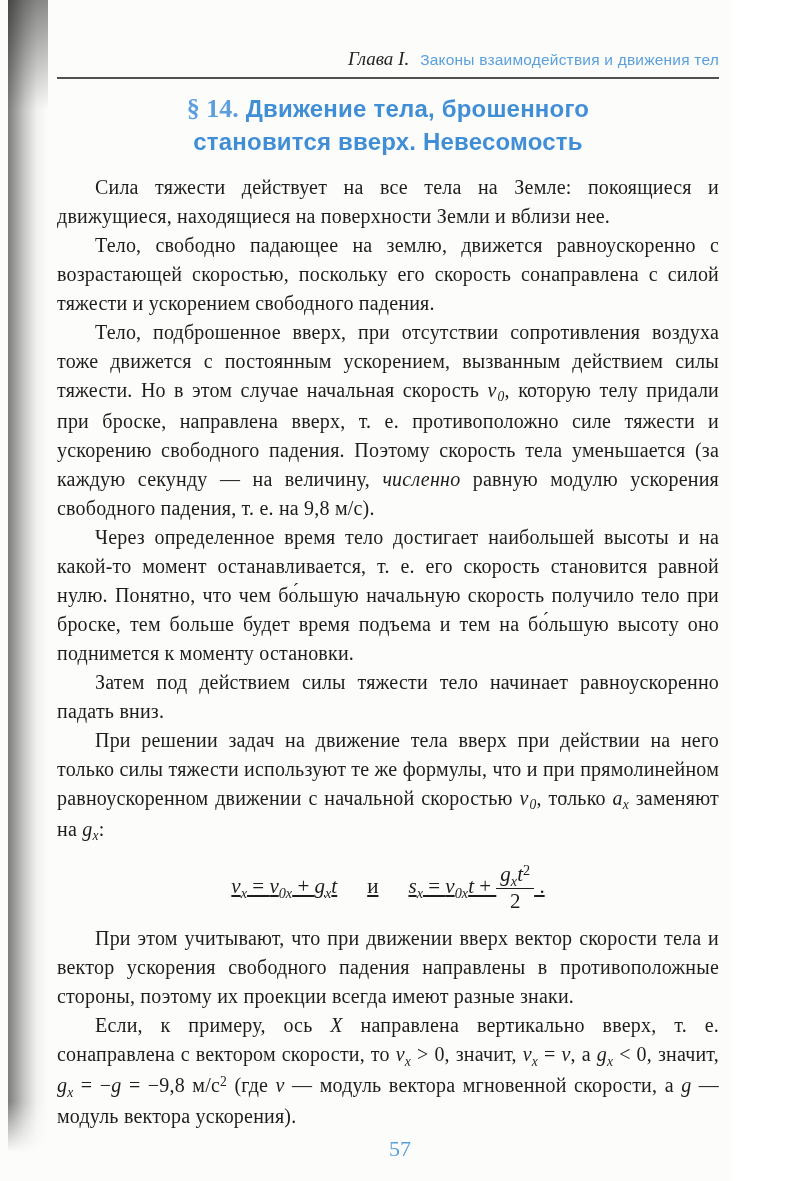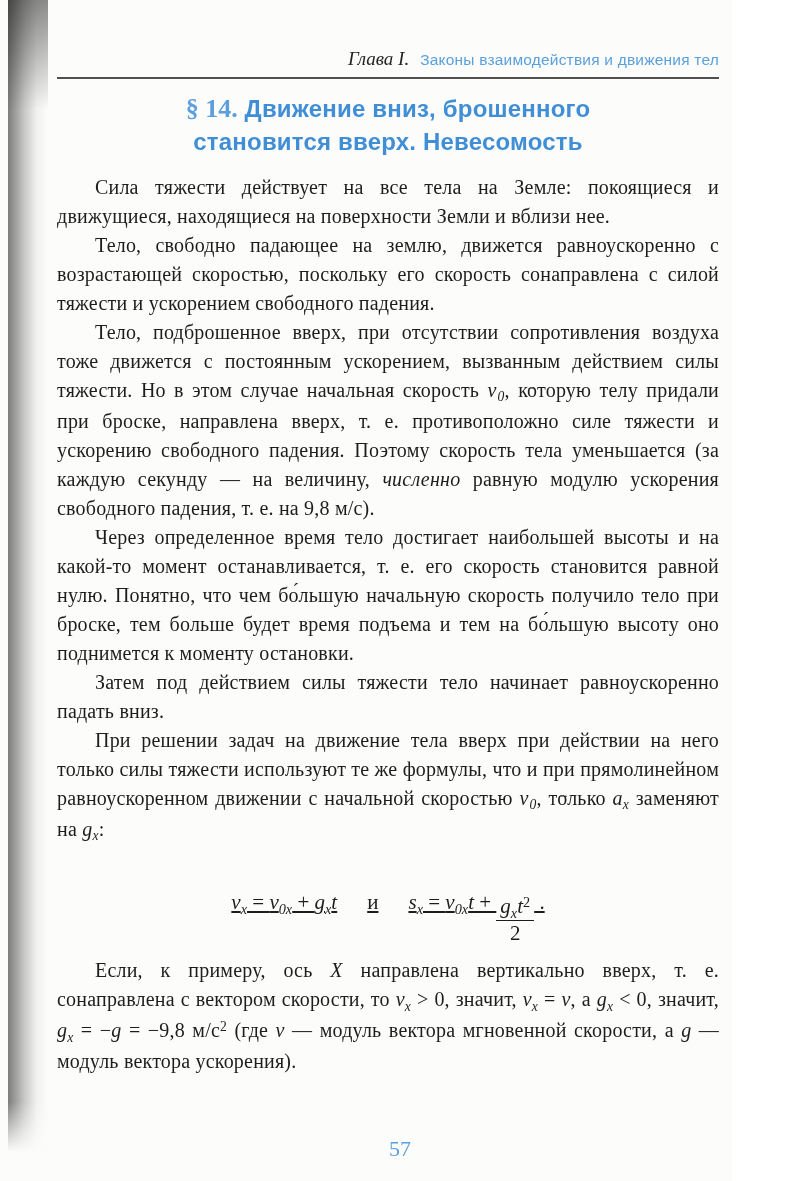--- a/index.html
+++ b/index.html
@@ -57,21 +57,21 @@
 
   .r-i, .r-vec, .r-sub { font-style:italic; }
   .r-sub { font-size:68%; position:relative; top:0.33em; }
   .r-sup { font-size:68%; position:relative; top:-0.45em; }
   .r-vec { position:relative; margin-right:0.05em; }
   .r-vec::after {
     content:"\2192"; position:absolute; left:0.08em; top:-0.62em;
     font-size:55%; font-style:normal;
   }
   .r-conj { margin:0 30px; font-style:normal; }
-  .frac { display:inline-block; vertical-align:middle; text-align:center; line-height:1.12;margin-top:32px; }
+  .frac { display:inline-block; vertical-align:middle; text-align:center; line-height:1.12; }
   .frac .num { display:block; border-bottom:1.5px solid #1d1d1d; padding:0 4px 1px; }
   .frac .den { display:block; padding-top:1px; }
 
   .page-number {
     position:absolute; left:0; width:800px; top:1136px; text-align:center;
     color:#5aa0dd; font-size:22px; font-family:Liberation Serif, serif;
   }
 </style>
 </head>
 <body>
@@ -82,31 +82,32 @@
   <div class="content">
 
     <div class="header">
       <span class="chapter">Глава I.</span>
       <span class="chapter-title">Законы взаимодействия и движения тел</span>
     </div>
 
     <div class="rule"></div>
 
     <h1 class="title">
-      <span class="title-line"><span class="section-num">§ 14.</span> <span>Движение вниз, брошенного</span></span>
+      <span class="title-line"><span class="section-num">§ 14.</span> <span>Движение тела, брошенного</span></span>
       <span class="title-line">становится вверх. Невесомость</span>
     </h1>
 
     <div id="body-text">
         <p><span>Сила тяжести действует на все тела на Земле: покоящиеся и движущиеся, находящиеся на поверхности Земли и вблизи нее.</span></p>
         <p><span>Тело, свободно падающее на землю, движется равноускоренно с возрастающей скоростью, поскольку его скорость сонаправлена с силой тяжести и ускорением свободного падения.</span></p>
         <p><span>Тело, подброшенное вверх, при отсутствии сопротивления воздуха тоже движется с постоянным ускорением, вызванным действием силы тяжести. Но в этом случае начальная скорость </span><span class="r-vec">v</span><span class="r-sub">0</span><span>, которую телу придали при броске, направлена вверх, т. е. противоположно силе тяжести и ускорению свободного падения. Поэтому скорость тела уменьшается (за каждую секунду — на величину, </span><span class="r-i">численно</span><span> равную модулю ускорения свободного падения, т. е. на 9,8 м/с).</span></p>
         <p><span>Через определенное время тело достигает наибольшей высоты и на какой-то момент останавливается, т. е. его скорость становится равной нулю. Понятно, что чем бо́льшую начальную скорость получило тело при броске, тем больше будет время подъема и тем на бо́льшую высоту оно поднимется к моменту остановки.</span></p>
         <p><span>Затем под действием силы тяжести тело начинает равноускоренно падать вниз.</span></p>
         <p><span>При решении задач на движение тела вверх при действии на него только силы тяжести используют те же формулы, что и при прямолинейном равноускоренном движении с начальной скоростью </span><span class="r-vec">v</span><span class="r-sub">0</span><span>, только </span><span class="r-i">a</span><span class="r-sub">x</span><span> заменяют на </span><span class="r-i">g</span><span class="r-sub">x</span><span>:</span></p>
         <p class="formula-line"><span class="r-i">v</span><span class="r-sub">x</span><span> = </span><span class="r-i">v</span><span class="r-sub">0x</span><span> + </span><span class="r-i">g</span><span class="r-sub">x</span><span class="r-i">t</span><span class="r-conj">и</span><span class="r-i">s</span><span class="r-sub">x</span><span> = </span><span class="r-i">v</span><span class="r-sub">0x</span><span class="r-i">t</span><span> + </span><span class="frac"><span class="num"><span class="r-i">g</span><span class="r-sub">x</span><span class="r-i">t</span><span class="r-sup">2</span></span><span class="den">2</span></span><span> .</span></p>
+        <p><span>При этом учитывают, что при движении вверх вектор скорости тела и вектор ускорения свободного падения направлены в противоположные стороны, поэтому их проекции всегда имеют разные знаки.</span></p>
         <p><span>Если, к примеру, ось </span><span class="r-i">X</span><span> направлена вертикально вверх, т. е. сонаправлена с вектором скорости, то </span><span class="r-i">v</span><span class="r-sub">x</span><span> &gt; 0, значит, </span><span class="r-i">v</span><span class="r-sub">x</span><span> = </span><span class="r-i">v</span><span>, а </span><span class="r-i">g</span><span class="r-sub">x</span><span> &lt; 0, значит, </span><span class="r-i">g</span><span class="r-sub">x</span><span> = −</span><span class="r-i">g</span><span> = −9,8 м/с</span><span class="r-sup">2</span><span> (где </span><span class="r-i">v</span><span> — модуль вектора мгновенной скорости, а </span><span class="r-i">g</span><span> — модуль вектора ускорения).</span></p>
       </div>
 
   </div>
 
   <div class="page-number">57</div>
 </div>
 
 </body></html>

